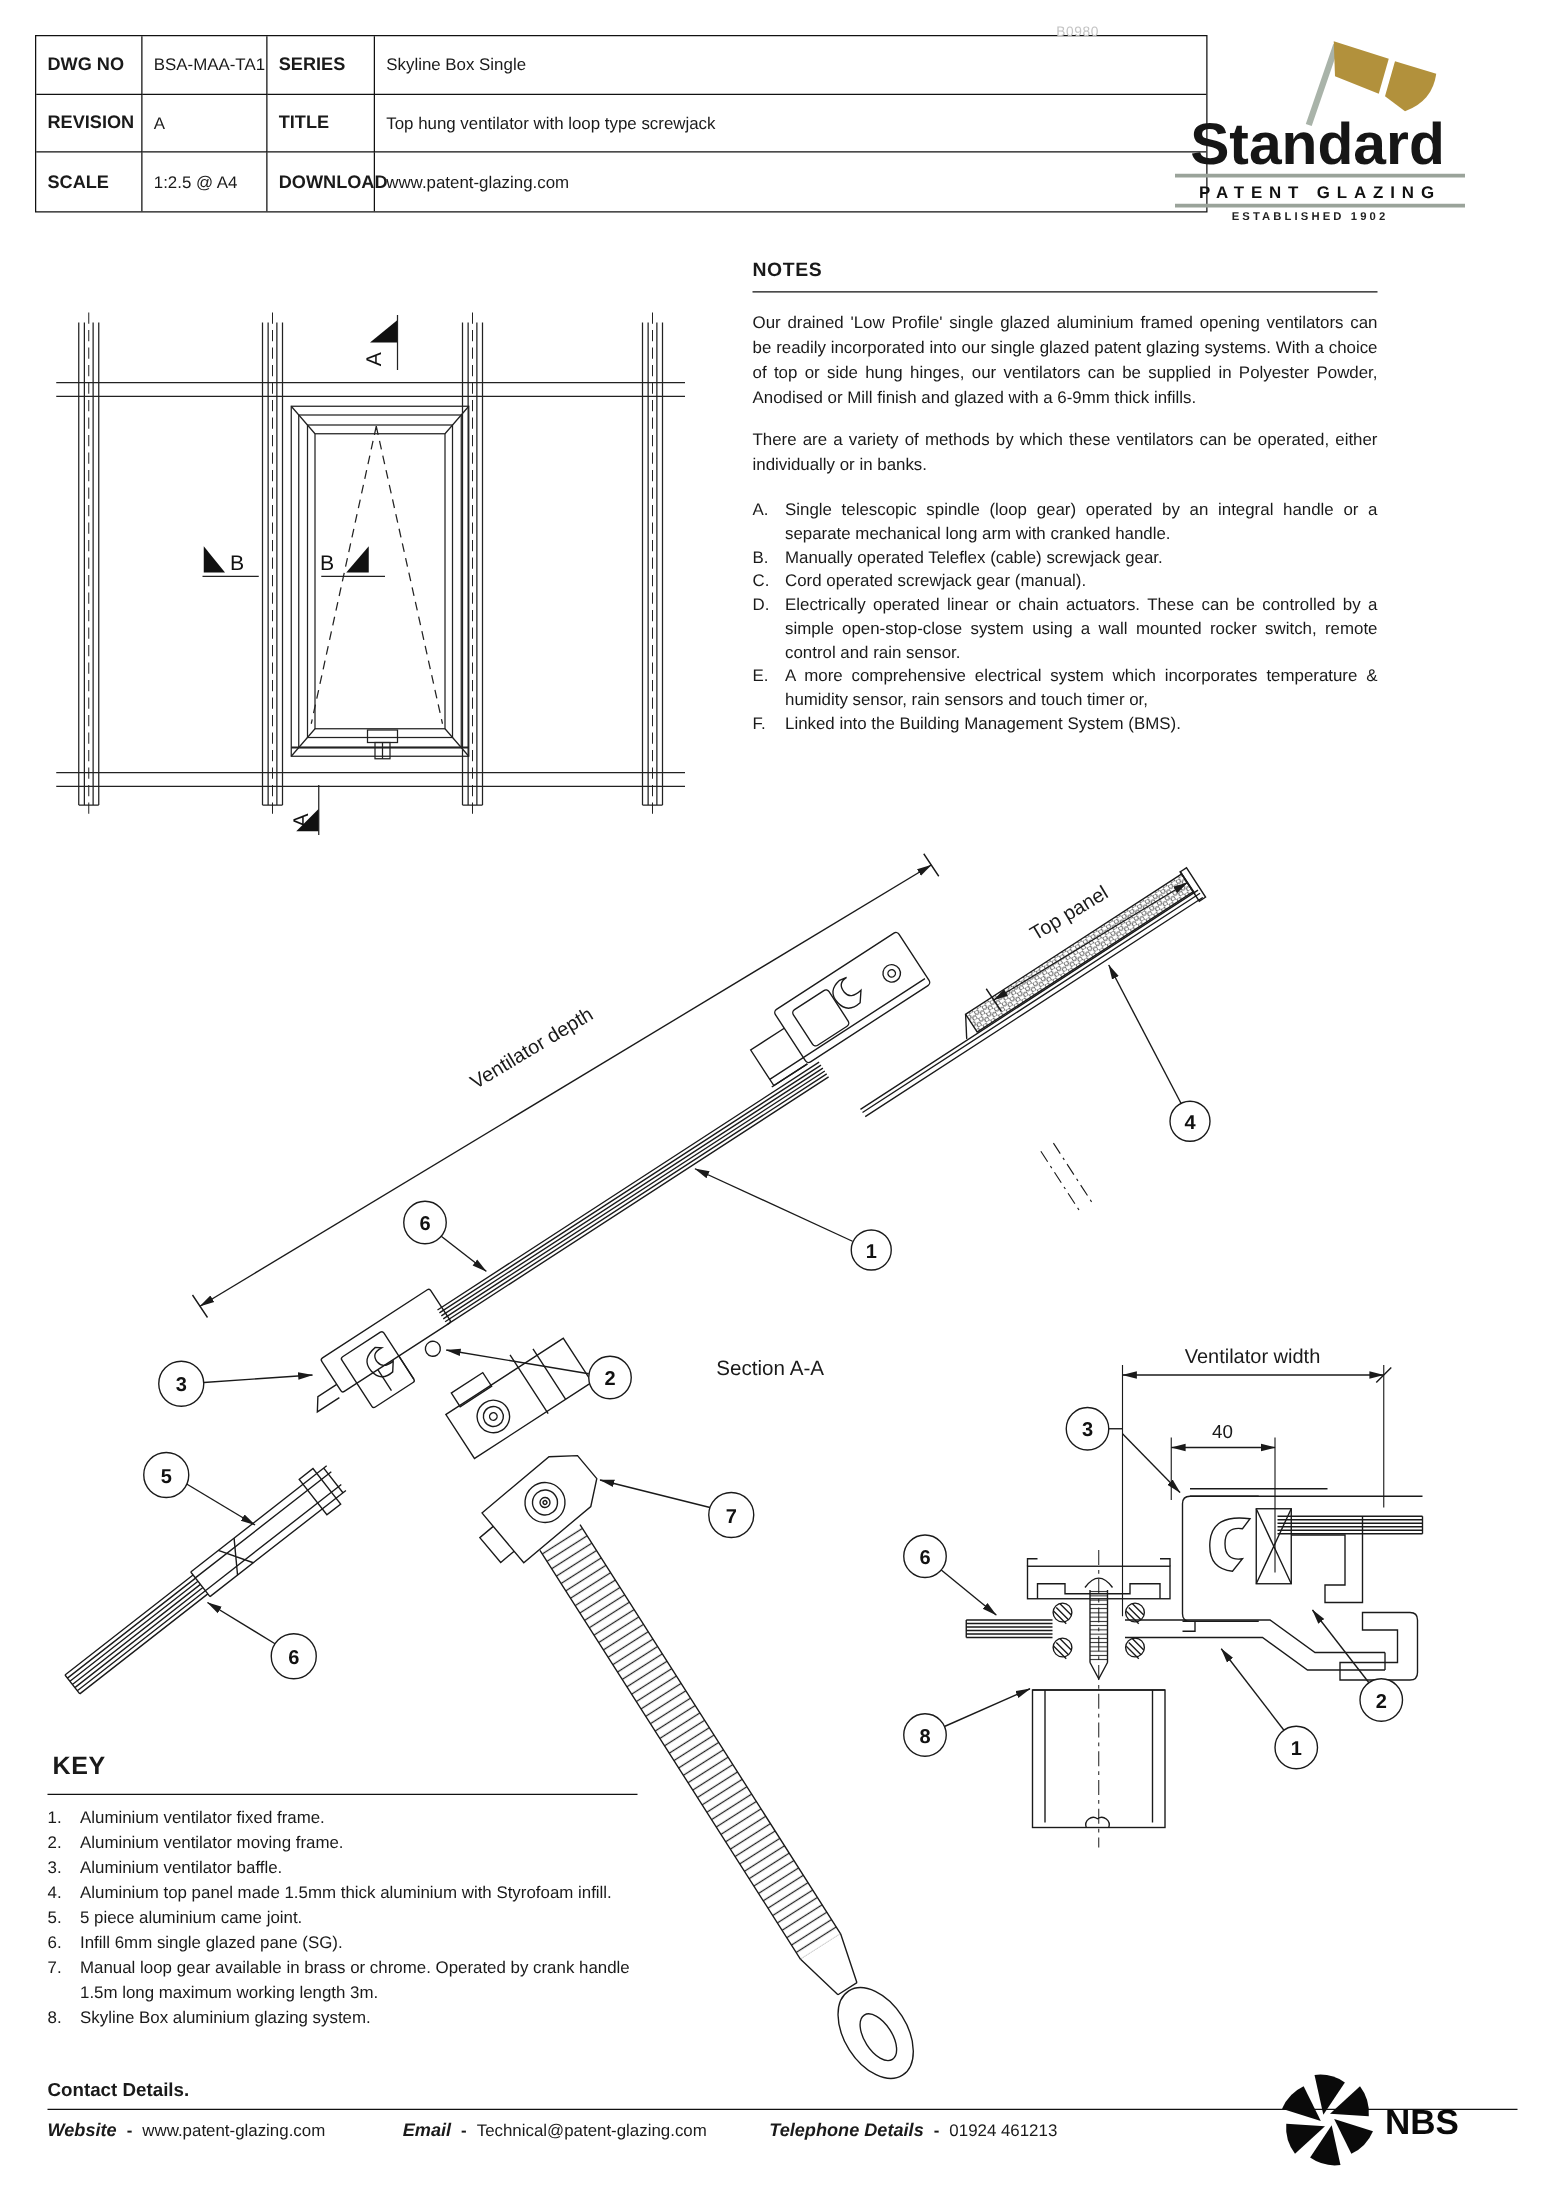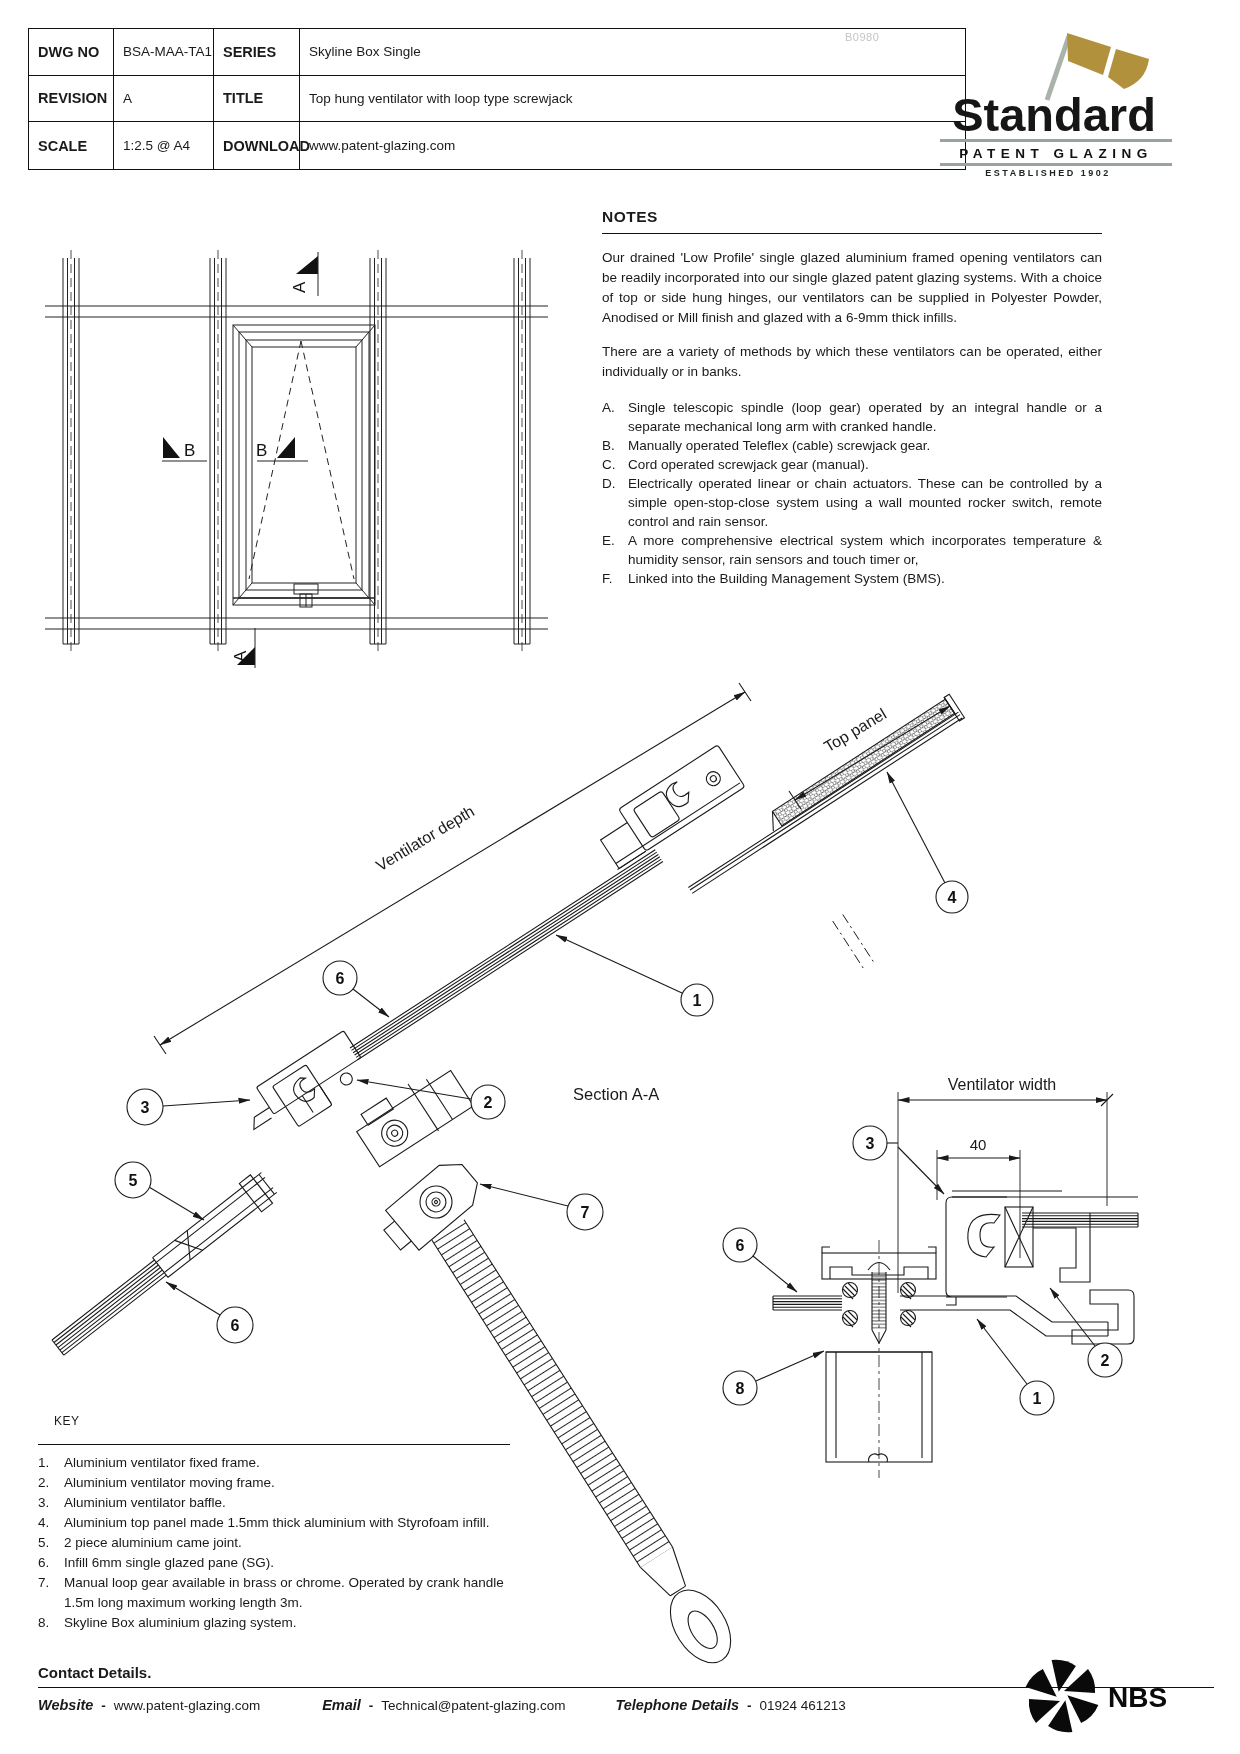--- a/index.html
+++ b/index.html
@@ -7,33 +7,33 @@
         font-family:"Liberation Sans",sans-serif;color:#1a1a1a;}
   
   .titleblock{position:absolute;left:28px;top:28px;width:938px;height:142px;
     display:grid;grid-template-columns:85px 100px 86px 1fr;grid-template-rows:1fr 1fr 1fr;
     border:1.6px solid #111;box-sizing:border-box;}
   .tb-cell{display:flex;align-items:center;padding-left:9px;box-sizing:border-box;
     border-right:1.4px solid #111;border-bottom:1.4px solid #111;font-size:13.5px;}
   .tb-cell.last-col{border-right:none;}
   .tb-cell.last-row{border-bottom:none;}
   .tb-label{font-weight:bold;font-size:14.5px;}
-  .watermark{position:absolute;left:845px;top:31px;font-size:11px;color:#c4c4c4;letter-spacing:.5px;}
+  .watermark{position:absolute;left:845px;top:20px;font-size:11px;color:#c4c4c4;letter-spacing:.5px;}
   
   .notes{position:absolute;left:602px;top:208px;width:500px;}
   .notes h2{margin:0;font-size:15.5px;font-weight:bold;letter-spacing:.5px;}
   .notes .rule{border-bottom:1.4px solid #111;margin-top:7px;}
   .notes p{margin:14px 0 0 0;font-size:13.5px;line-height:20px;text-align:justify;}
   .ltr-list{margin-top:16px;}
   .ltr-row{display:flex;font-size:13.5px;line-height:19px;}
   .ltr-row .ltr{width:26px;flex:0 0 26px;}
   .ltr-row .ltx{flex:1;text-align:justify;}
   
   .key{position:absolute;left:38px;top:1398px;width:472px;}
-  .key h2{margin:16px;font-size:12px;font-weight:normal;letter-spacing:.5px;}
+  .key h2{margin:4px;font-size:20px;font-weight:bold;letter-spacing:.5px;}
   .key .rule{border-bottom:1.4px solid #111;margin-top:10px;margin-bottom:8px;}
   .key-row{display:flex;font-size:13.5px;line-height:20px;}
   .key-row .kn{width:26px;flex:0 0 26px;}
   .key-row .kt{flex:1;}
   
   .contact{position:absolute;left:38px;top:1664px;width:1176px;}
   .contact h2{margin:0;font-size:15px;font-weight:bold;}
   .contact .rule{border-bottom:1.5px solid #111;margin-top:6px;}
   .contact-row{display:flex;align-items:baseline;margin-top:9px;font-size:13.5px;}
   .contact-row b{font-size:14.5px;font-style:italic;}
@@ -413,21 +413,21 @@
     <div class="key-row">
         <span class="kn">3.</span>
         <span class="kt">Aluminium ventilator baffle.</span>
       </div>
     <div class="key-row">
         <span class="kn">4.</span>
         <span class="kt">Aluminium top panel made 1.5mm thick aluminium with Styrofoam infill.</span>
       </div>
     <div class="key-row">
         <span class="kn">5.</span>
-        <span class="kt">2 piece aluminium came joint.</span>
+        <span class="kt">5 piece aluminium came joint.</span>
       </div>
     <div class="key-row">
         <span class="kn">6.</span>
         <span class="kt">Infill 6mm single glazed pane (SG).</span>
       </div>
     <div class="key-row">
         <span class="kn">7.</span>
         <span class="kt">Manual loop gear available in brass or chrome. Operated by crank handle 1.5m long maximum working length 3m.</span>
       </div>
     <div class="key-row">

